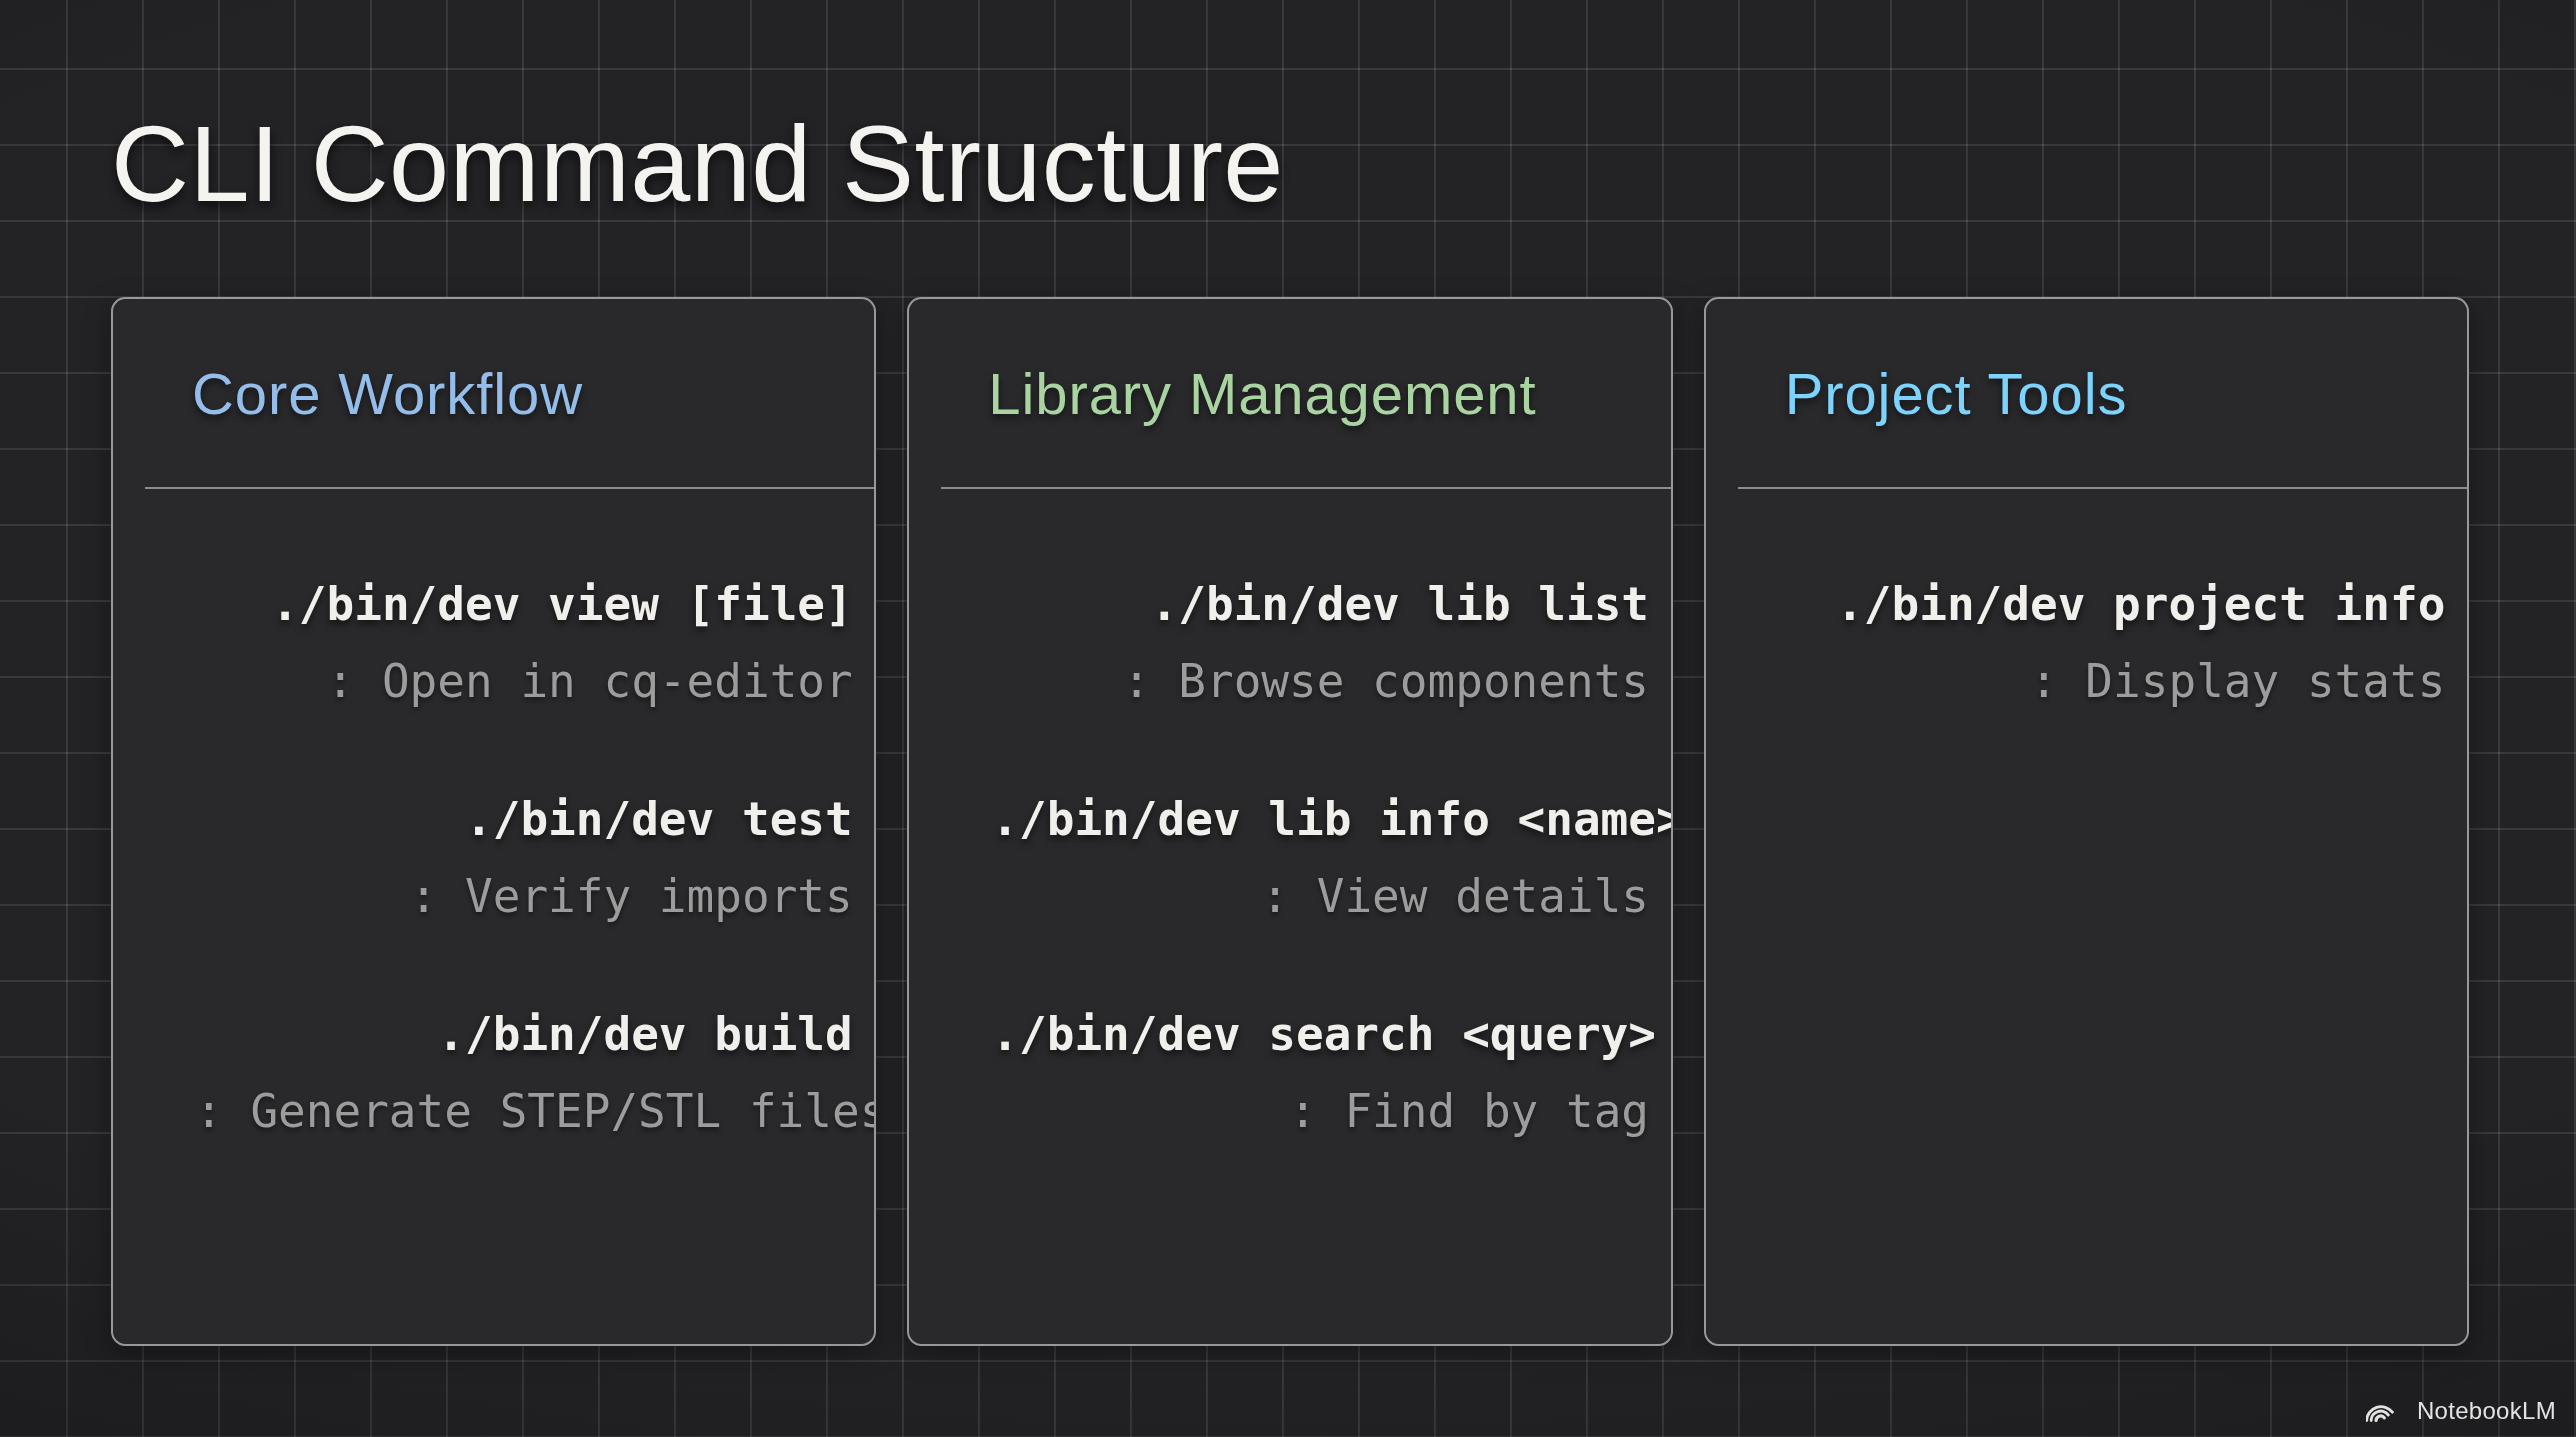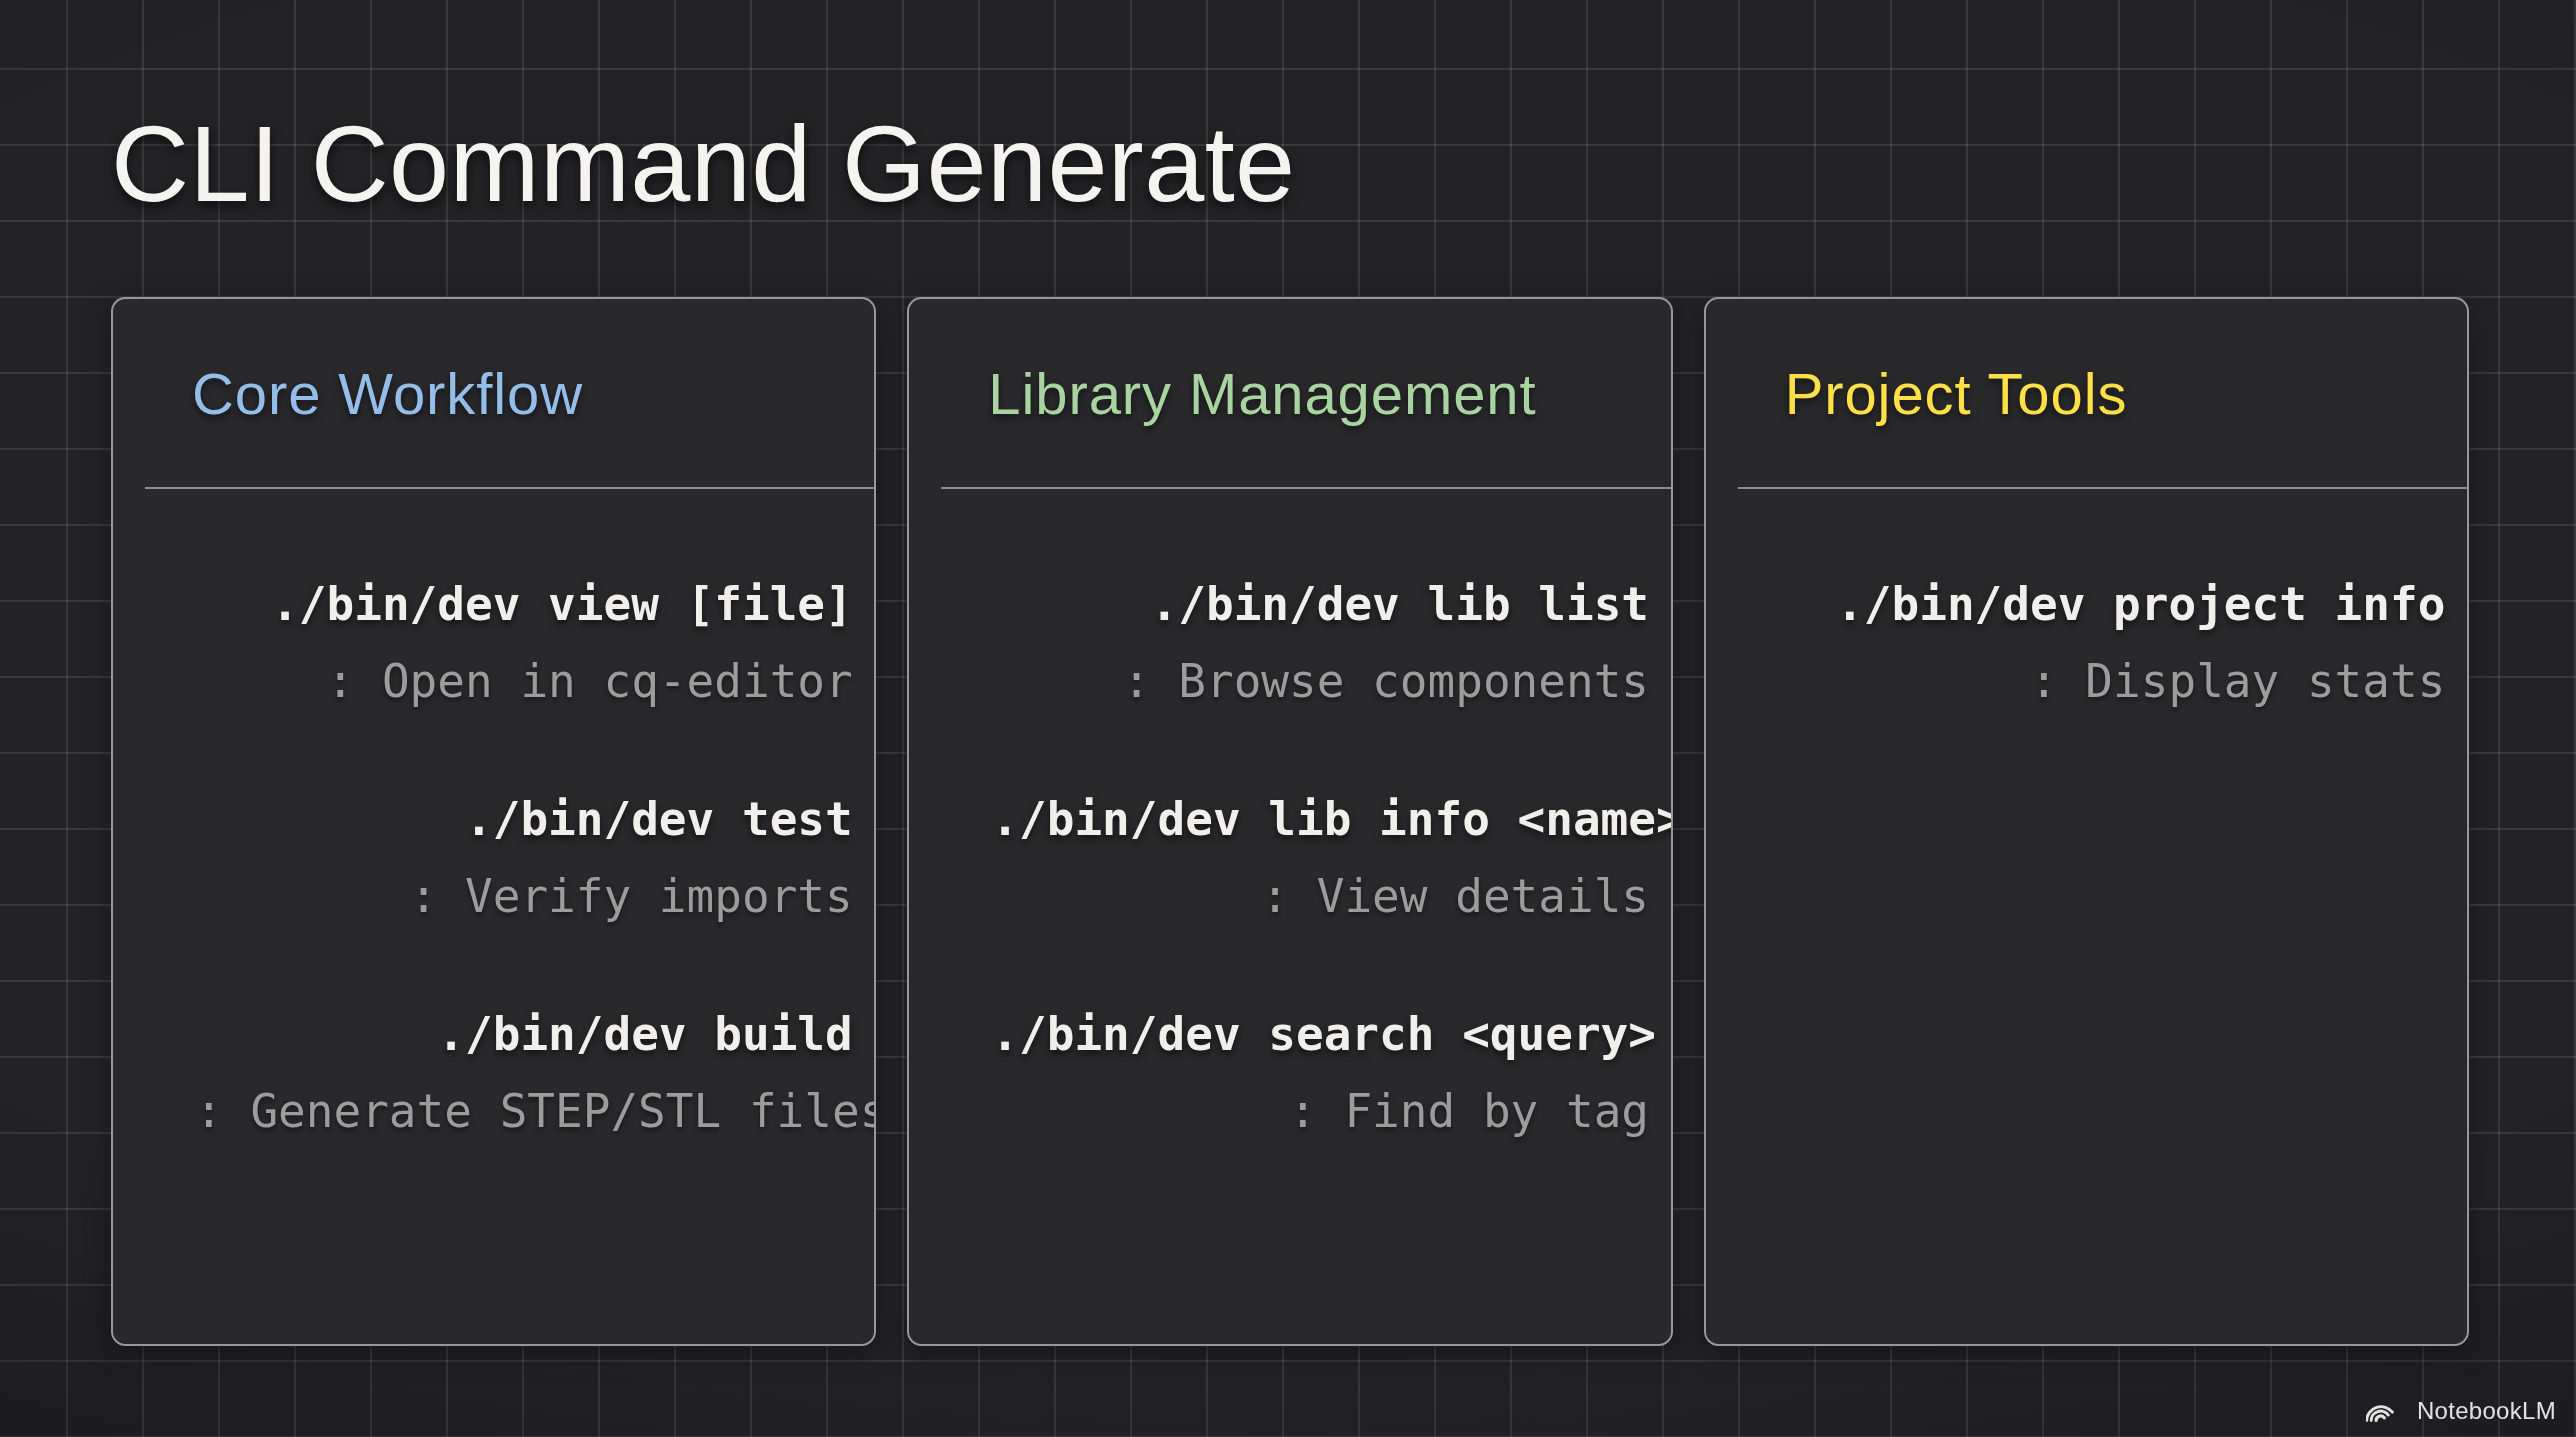--- a/index.html
+++ b/index.html
@@ -109,21 +109,21 @@
     font-weight:500;
     letter-spacing:0.3px;
     white-space:nowrap;
   }
 </style>
 </head>
 <body>
 
 <div class="vignette"></div>
 
-<h1 class="page-title">CLI Command Generate</h1>
+<h1 class="page-title">CLI Command Structure</h1>
 
 <div class="cards">
 
   <section class="card">
     <header class="card-header">
       <h2 class="card-title" style="color: rgb(148, 189, 233);">Core Workflow</h2>
     </header>
     <div class="card-body">
       <div class="entry">
         <div class="cmd-line">./bin/dev view [file]</div>
@@ -155,21 +155,21 @@
       </div>
       <div class="entry">
         <div class="cmd-line">./bin/dev search &lt;query&gt;</div>
         <div class="desc-line">: Find by tag</div>
       </div>
     </div>
   </section>
 
   <section class="card">
     <header class="card-header">
-      <h2 class="card-title" style="color: #fde047;">Project Tools</h2>
+      <h2 class="card-title" style="color: #7dd3fc;">Project Tools</h2>
     </header>
     <div class="card-body">
       <div class="entry">
         <div class="cmd-line">./bin/dev project info</div>
         <div class="desc-line">: Display stats</div>
       </div>
     </div>
   </section>
 
 </div>

